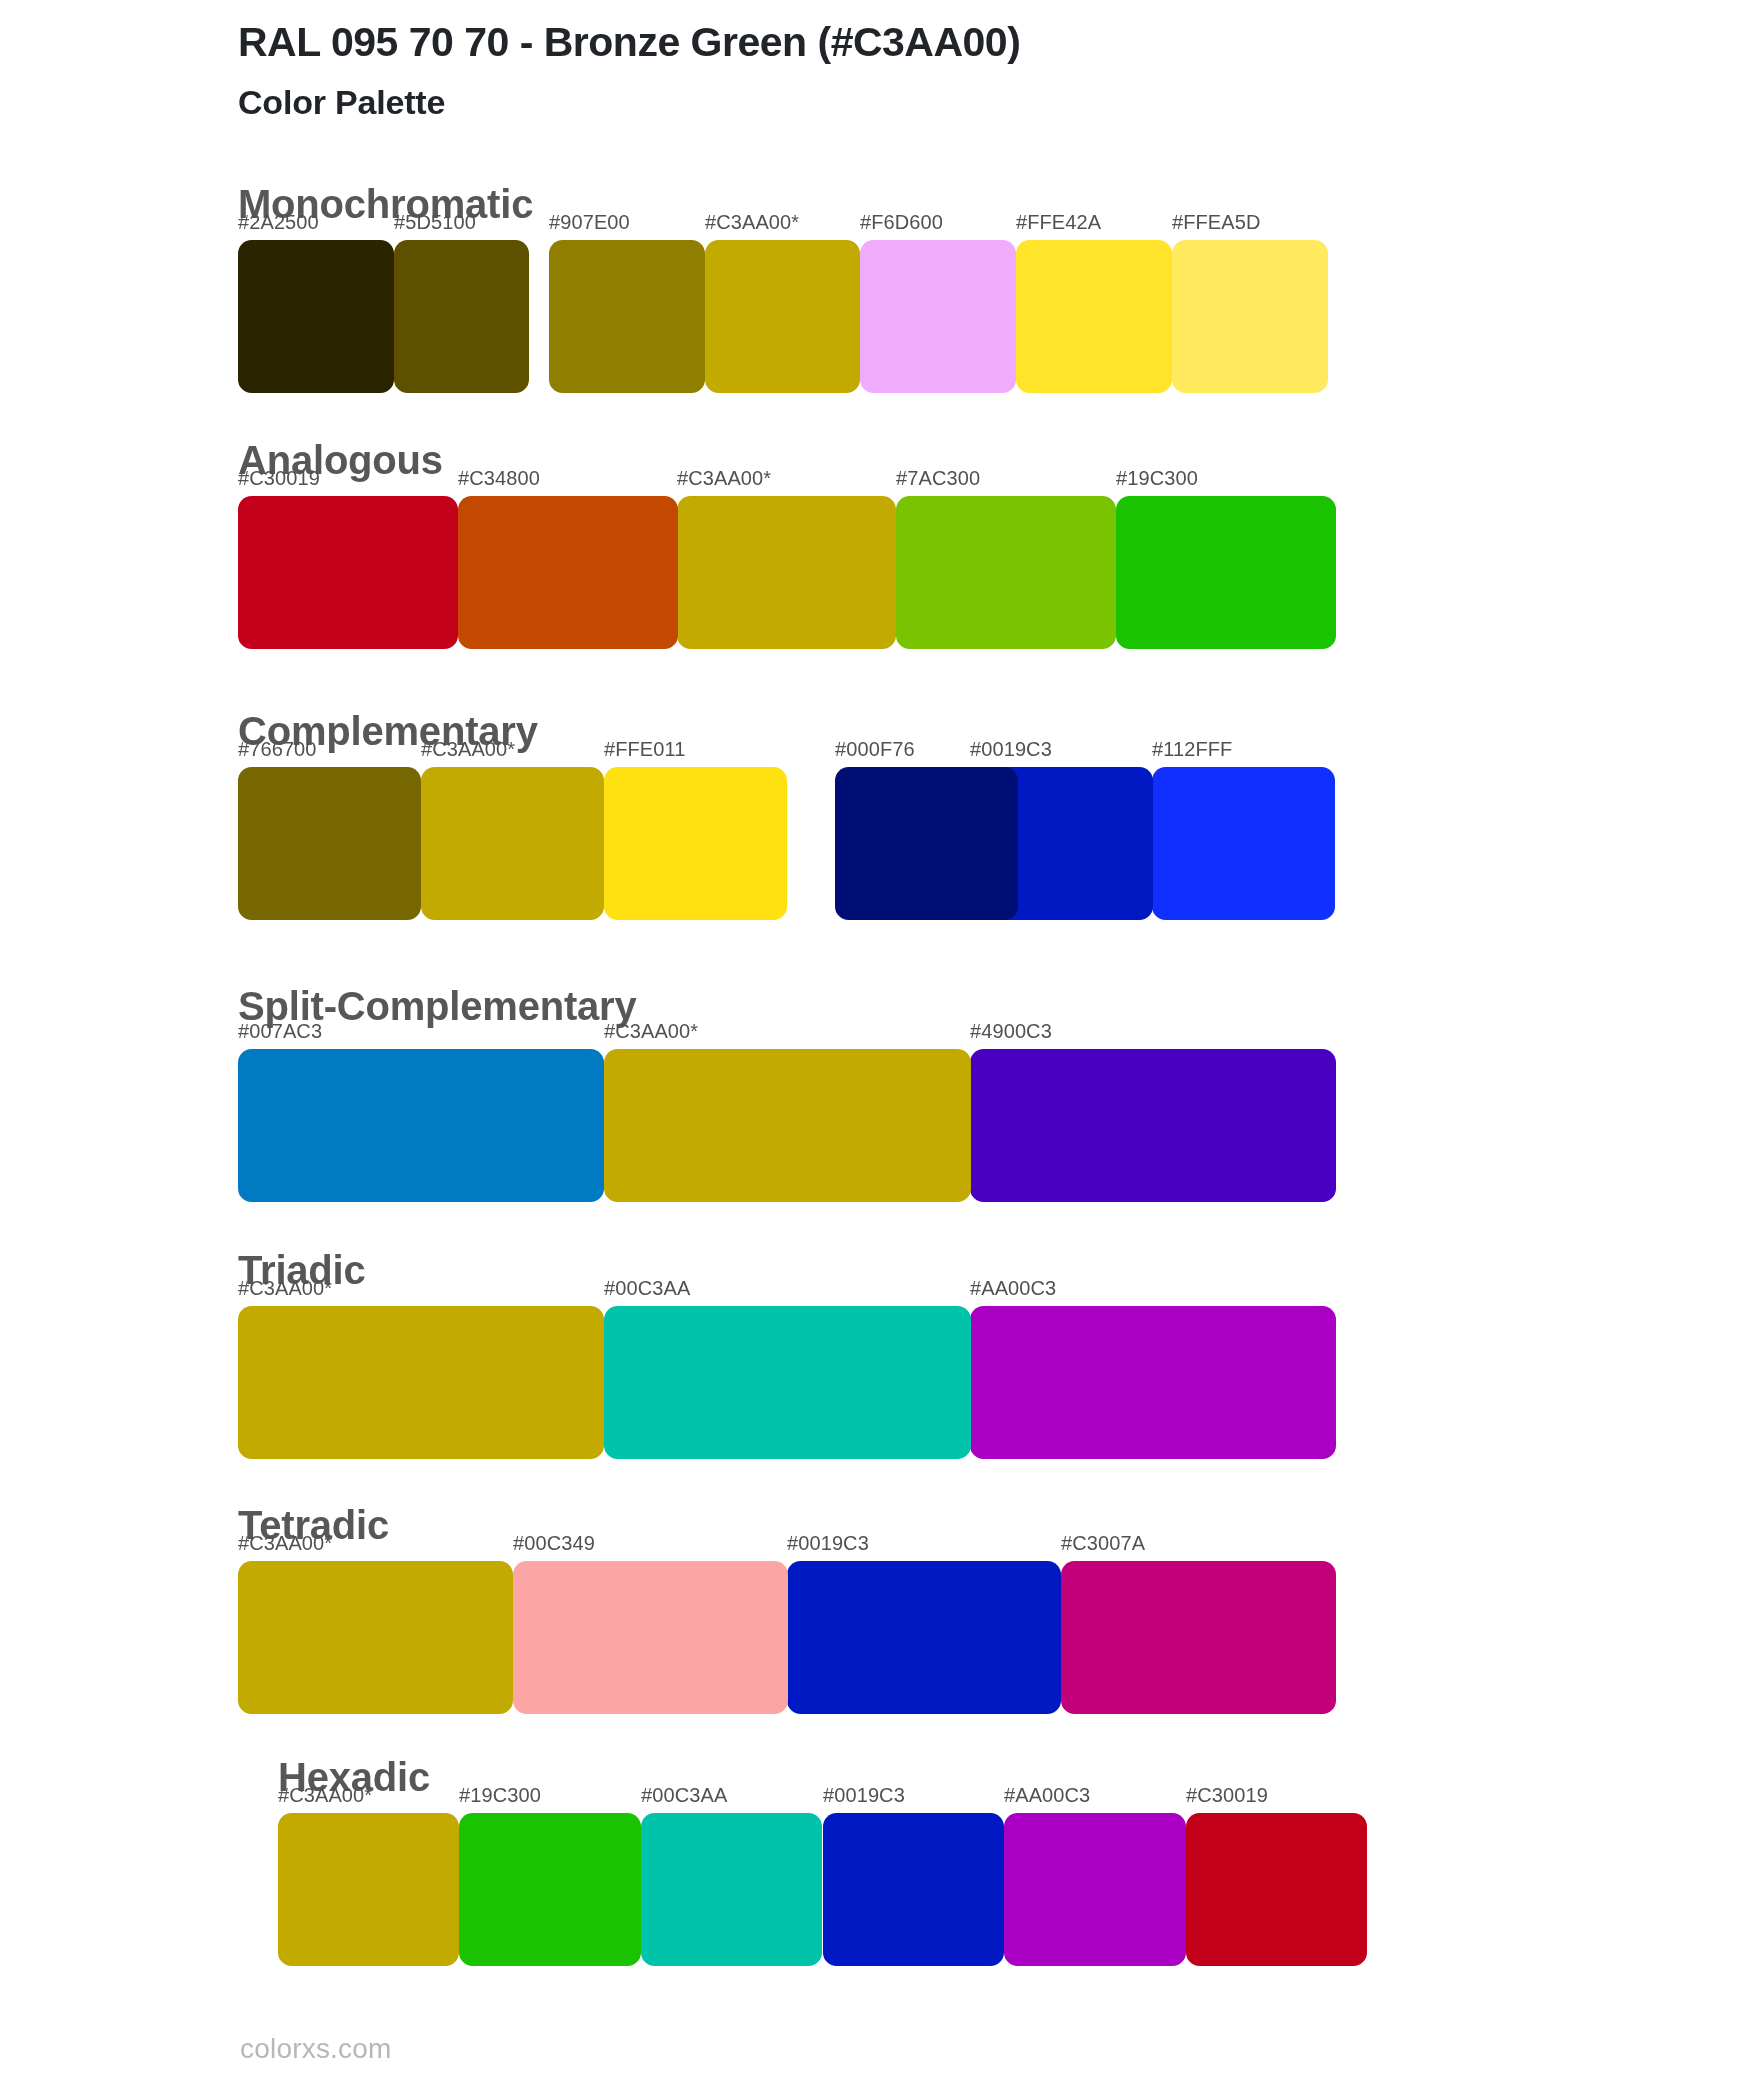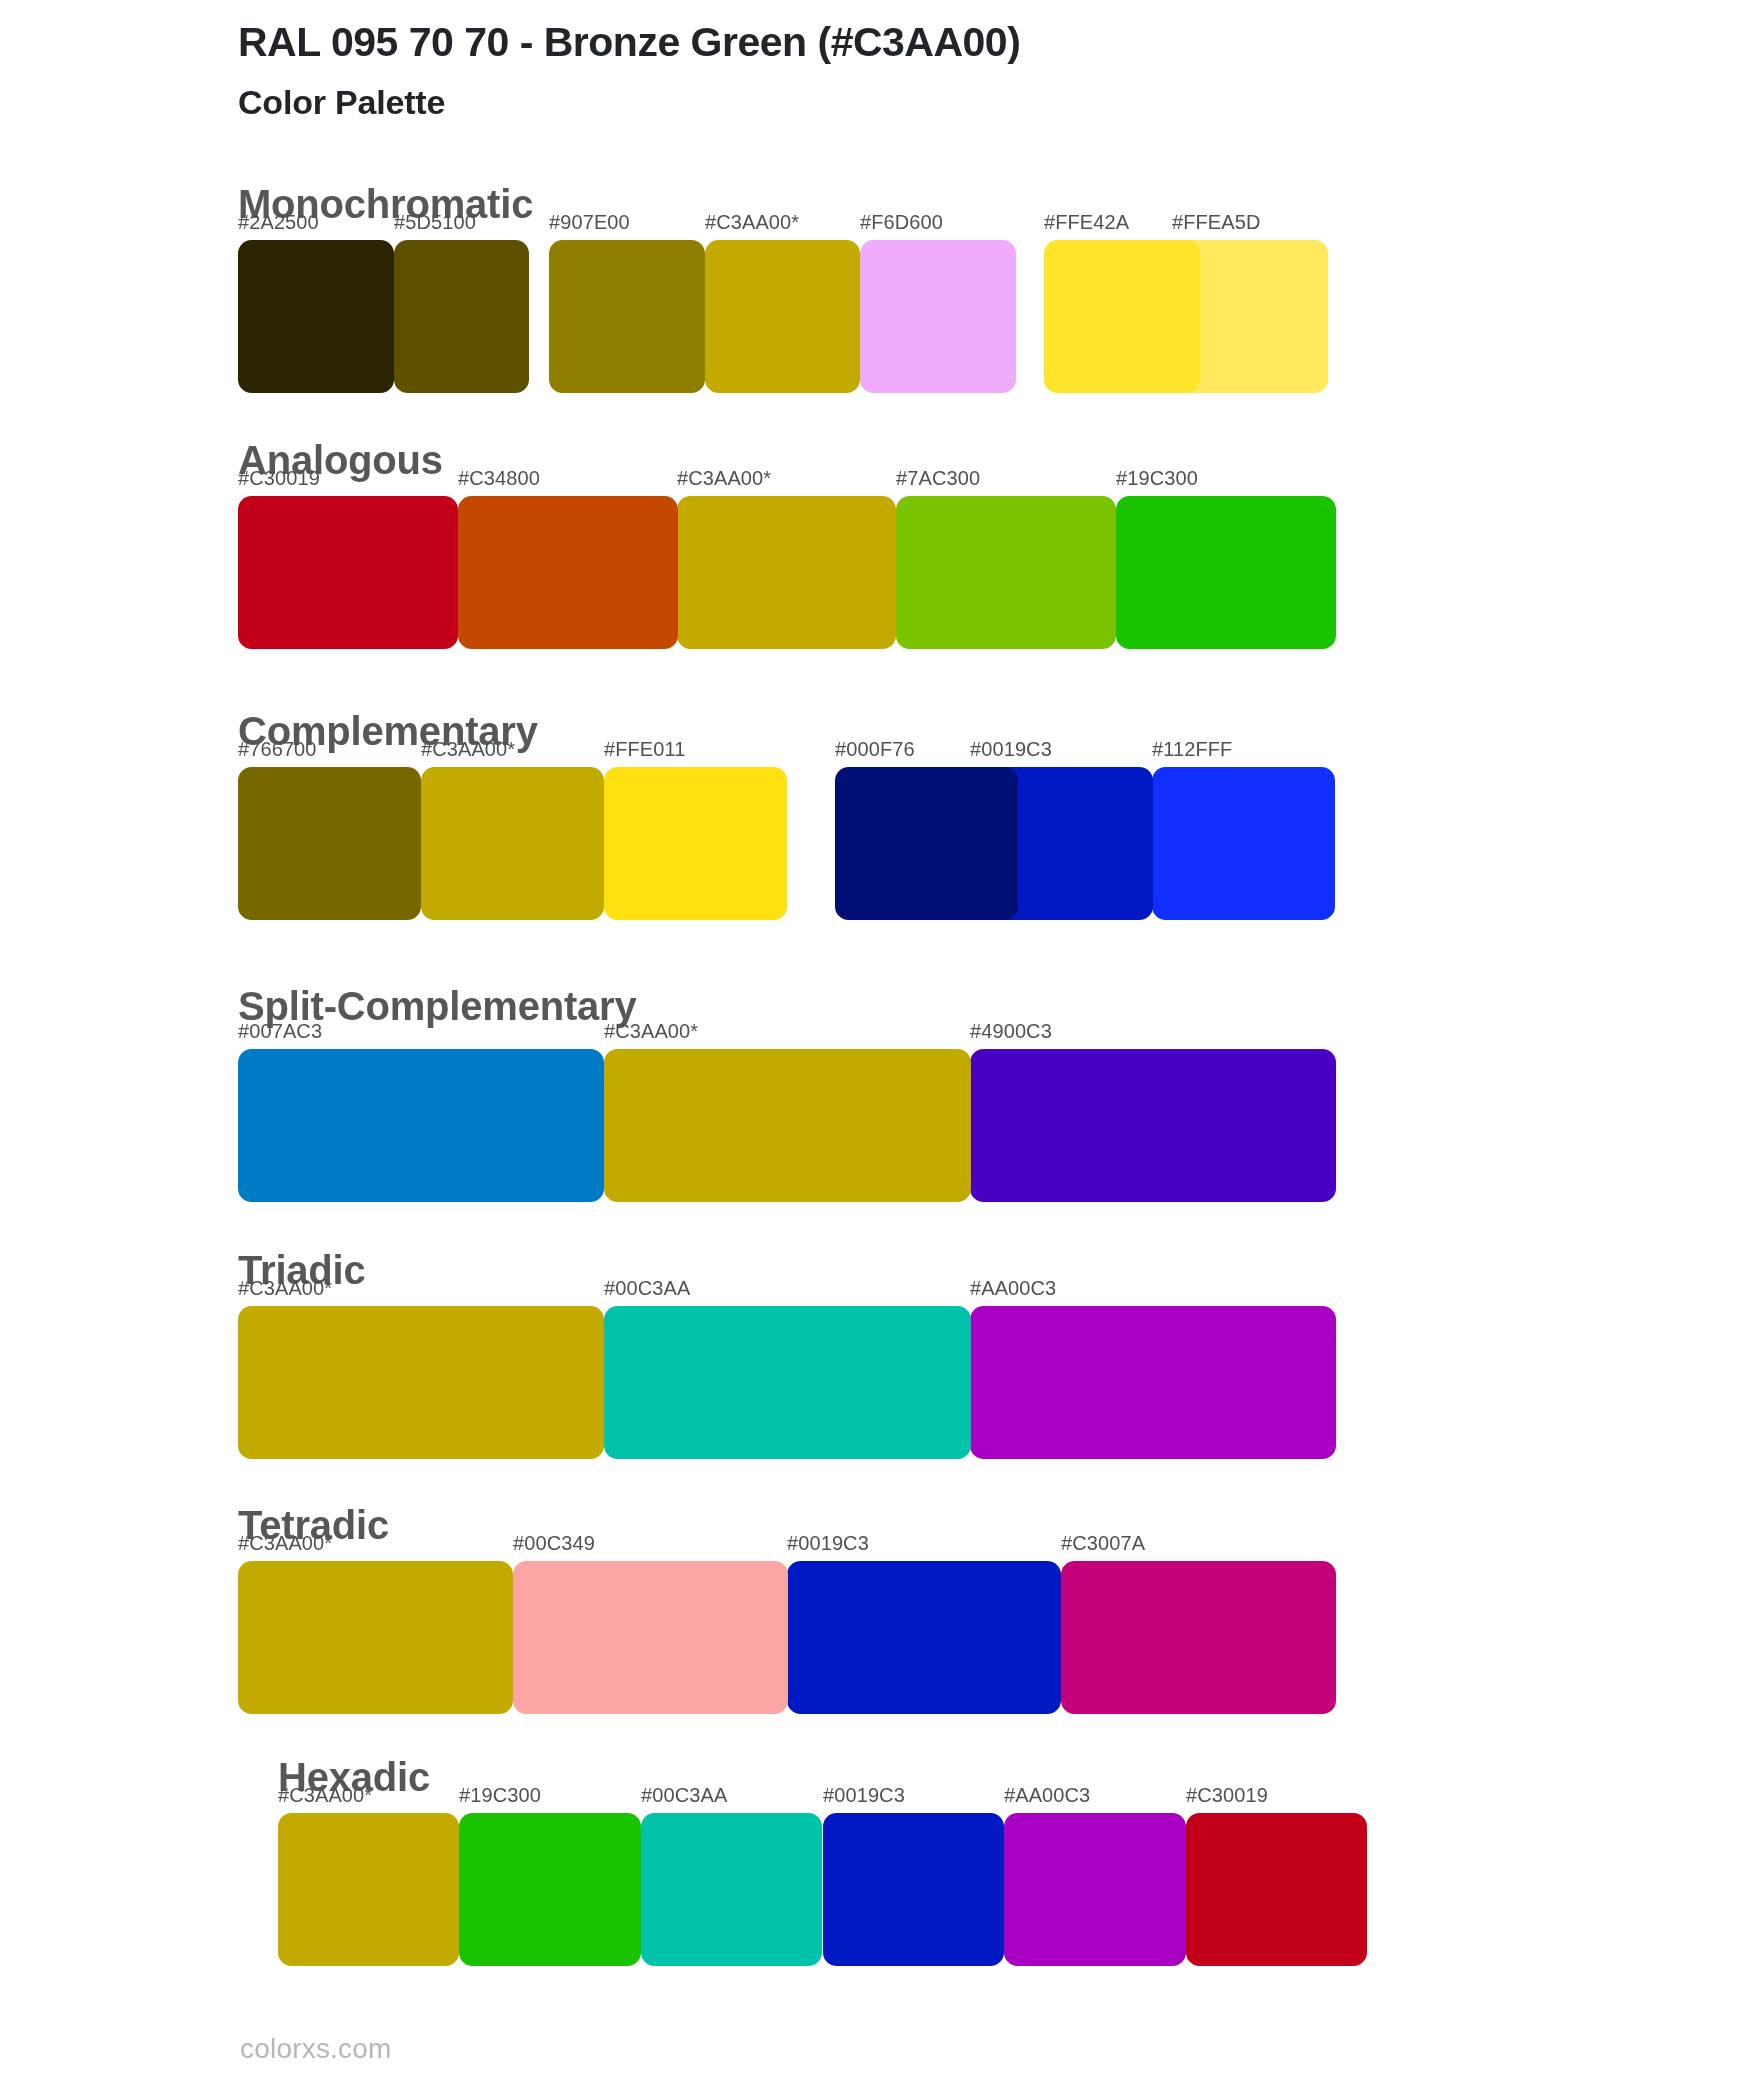--- a/index.html
+++ b/index.html
@@ -118,21 +118,21 @@
           </div>
           <div class="swatch" style="left: 311px; width: 156px; background: rgb(144, 126, 0); z-index: 5;">
             <span class="swatch-label">#907E00</span>
           </div>
           <div class="swatch" style="left: 467px; width: 155px; background: rgb(195, 170, 0); z-index: 4;">
             <span class="swatch-label">#C3AA00*</span>
           </div>
           <div class="swatch" style="left: 622px; width: 156px; background: #f0abfc; z-index: 3;">
             <span class="swatch-label">#F6D600</span>
           </div>
-          <div class="swatch" style="left: 806px; width: 156px; background: rgb(255, 228, 42); z-index: 2;">
+          <div class="swatch" style="left: 778px; width: 156px; background: rgb(255, 228, 42); z-index: 2;">
             <span class="swatch-label">#FFE42A</span>
           </div>
           <div class="swatch" style="left: 934px; width: 156px; background: rgb(255, 234, 93); z-index: 1;">
             <span class="swatch-label">#FFEA5D</span>
           </div>
         </div>
       </div>
       <div class="section" style="top: 438px;">
         <div class="section-heading">Analogous</div>
         <div class="swatch-strip" style="width: 1097px;">

